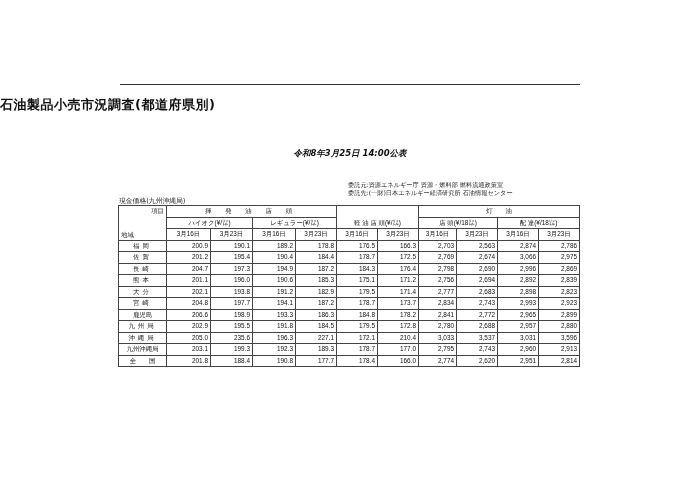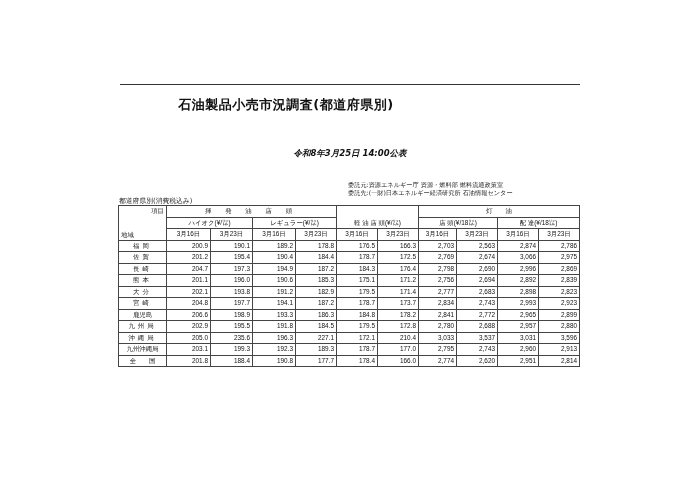--- a/index.html
+++ b/index.html
@@ -1,21 +1,21 @@
 <!DOCTYPE html>
 <html><head>
   <meta charset="utf-8">
   <style>
     html, body { margin: 0; padding: 0; }
     body {
       width: 700px; height: 494px; background: #ffffff; position: relative; overflow: hidden;
       font-family: "DejaVu Sans", sans-serif; color: #111;
     }
     .topline { position: absolute; left: 120px; top: 84px; width: 460px; height: 0; border-top: 1.5px solid #333; }
-    .title { position: absolute; left: 0; top: 96px; width: 556px; text-align: center; font-size: 13px; font-weight: bold; letter-spacing: 0.5px; margin-left: 8px; }
+    .title { position: absolute; left: 0; top: 96px; width: 556px; text-align: left; font-size: 13px; font-weight: bold; letter-spacing: 0.5px; }
     .date { position: absolute; left: 0; top: 148px; width: 700px; text-align: center; font-size: 8.5px; font-weight: bold; font-style: italic; }
     .credits { position: absolute; left: 348px; top: 181px; font-size: 6.2px; line-height: 8px; color: #222; white-space: nowrap; }
     .caption { position: absolute; left: 119px; top: 196px; font-size: 6.8px; color: #222; }
     table.grid {
       position: absolute; left: 118px; top: 205px; border-collapse: collapse; table-layout: fixed;
       font-size: 6.4px; font-family: "Liberation Sans", sans-serif;
     }
     table.grid td {
       border: 1px solid #444; padding: 0 2px; height: 10.5px; line-height: 10px; white-space: nowrap; overflow: hidden;
     }
@@ -32,21 +32,21 @@
 </head>
 <body>
 
 <div class="topline"></div>
 <div class="title">石油製品小売市況調査(都道府県別)</div>
 <div class="date">令和8年3月25日 14:00公表</div>
 <div class="credits">
   <div>委託元:資源エネルギー庁 資源・燃料部 燃料流通政策室</div>
   <div>委託先:(一財)日本エネルギー経済研究所 石油情報センター</div>
 </div>
-<div class="caption">都道府県別(消費税込み)</div>
+<div class="caption">現金価格(九州沖縄局)</div>
 
 <table class="grid">
   <colgroup>
     <col style="width:48px">
       <col style="width:44px">
       <col style="width:42px">
       <col style="width:43px">
       <col style="width:41px">
     <col style="width:41px">
       <col style="width:41px">

